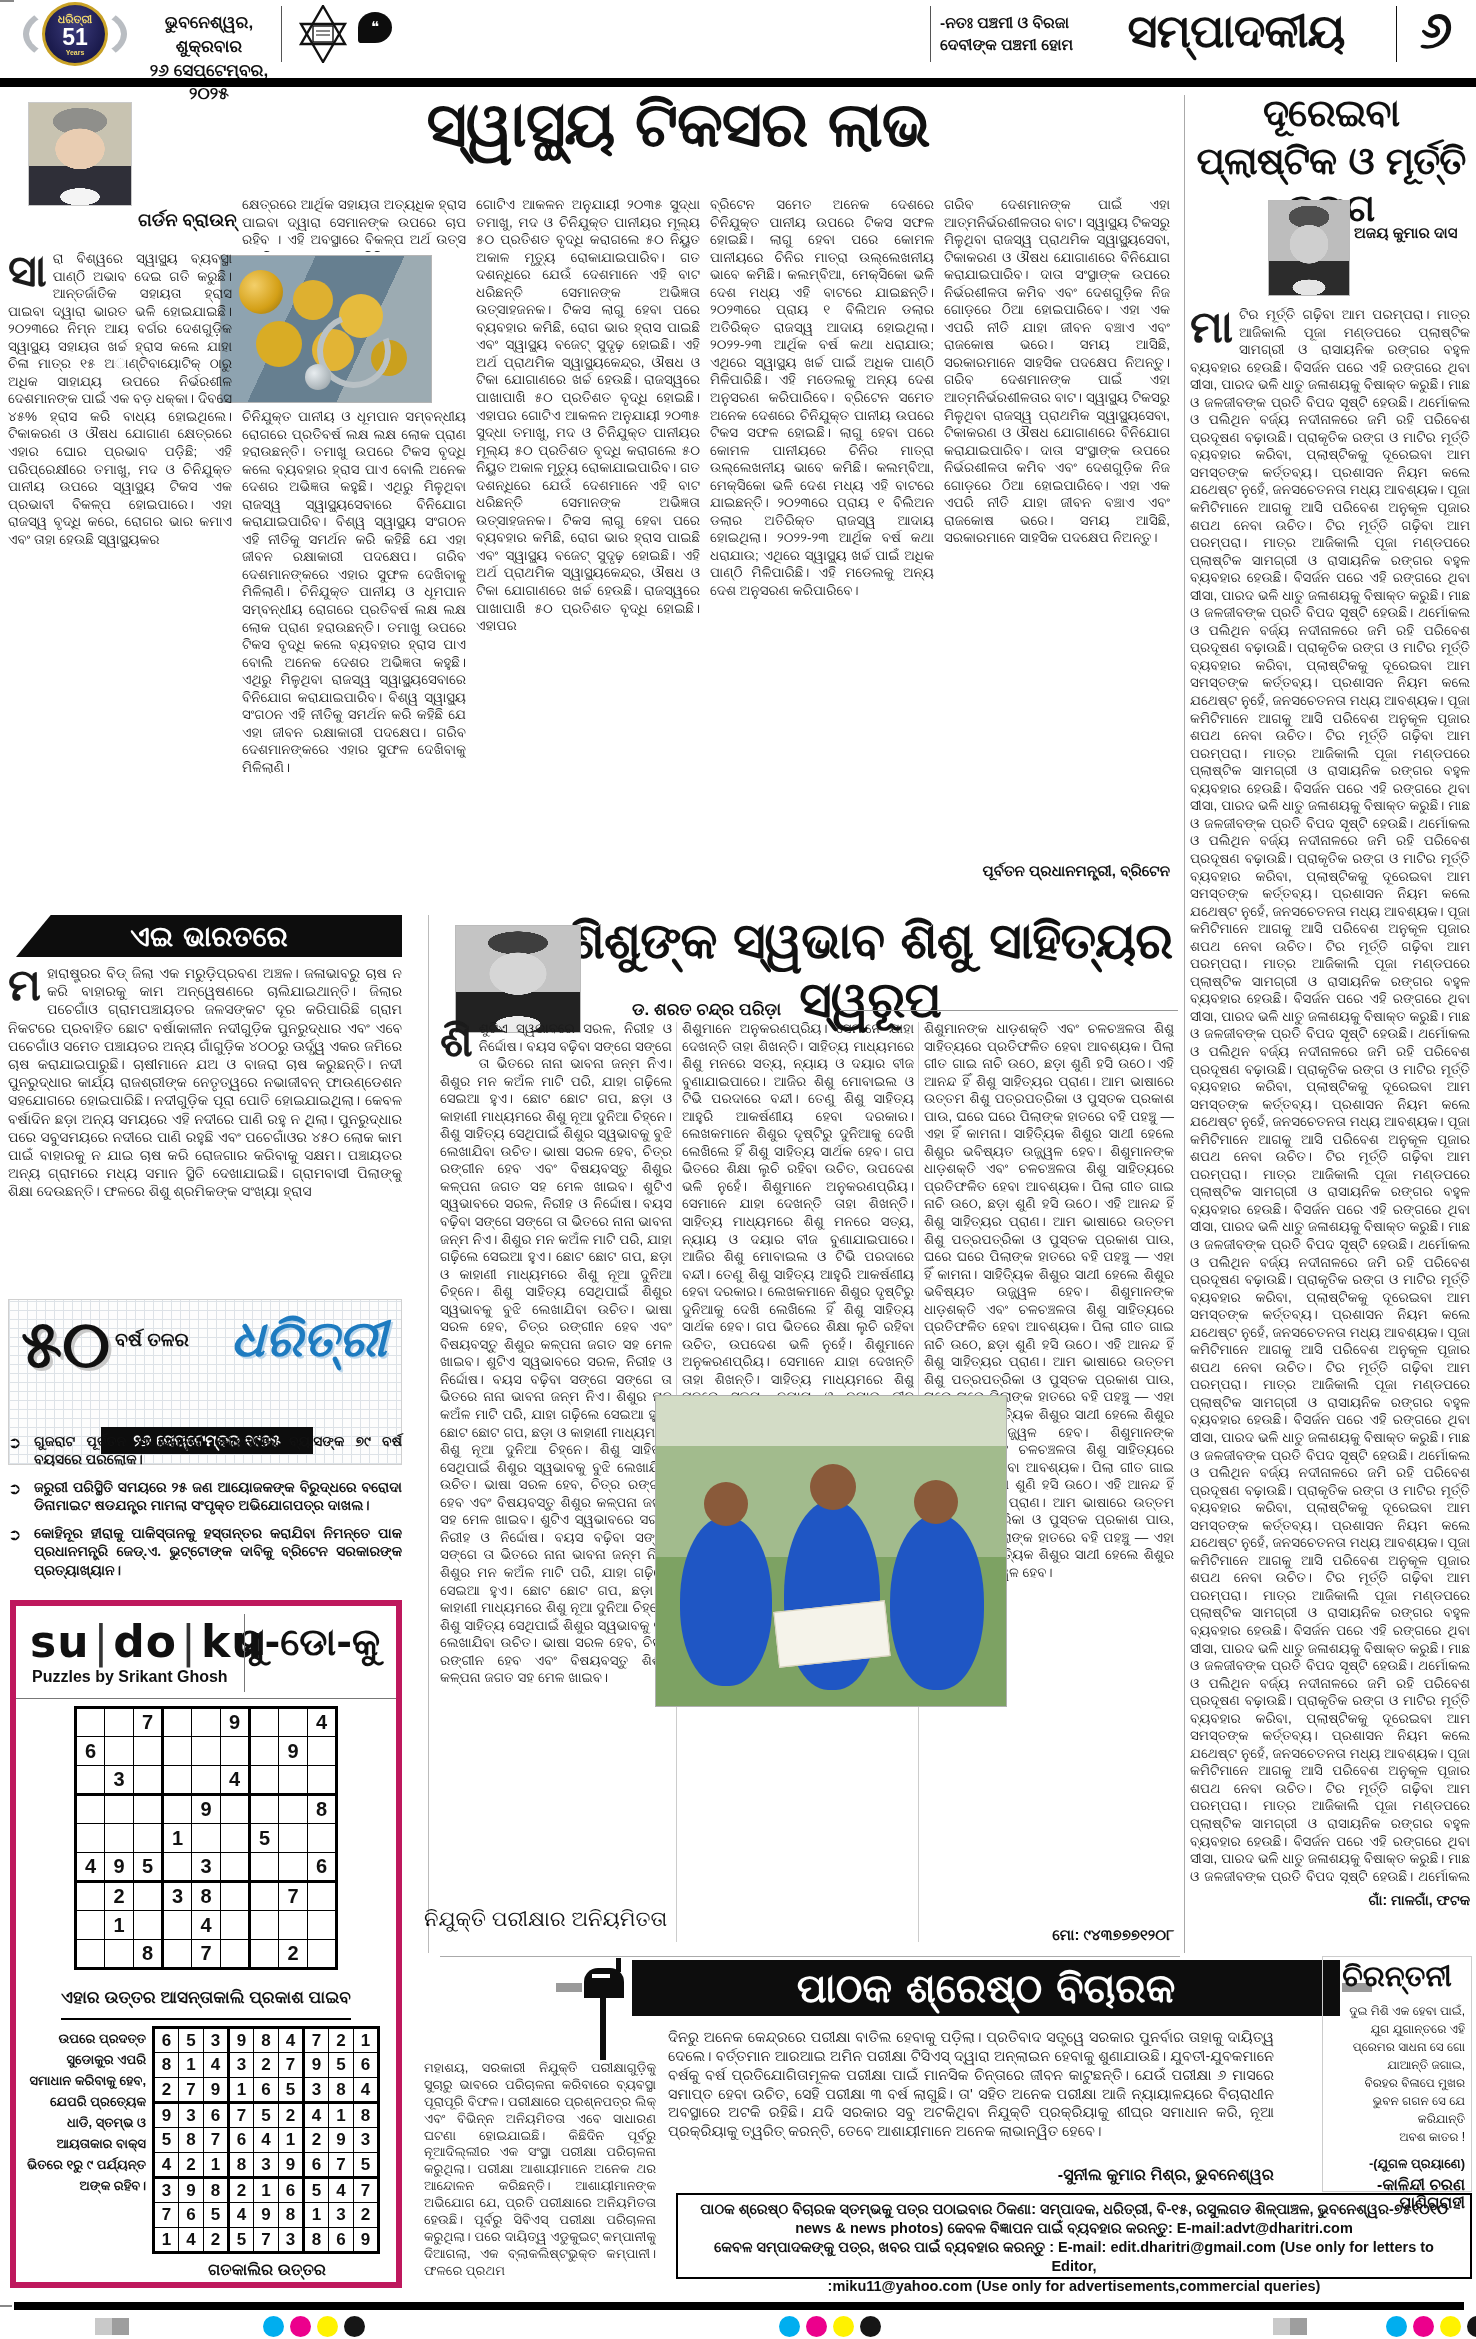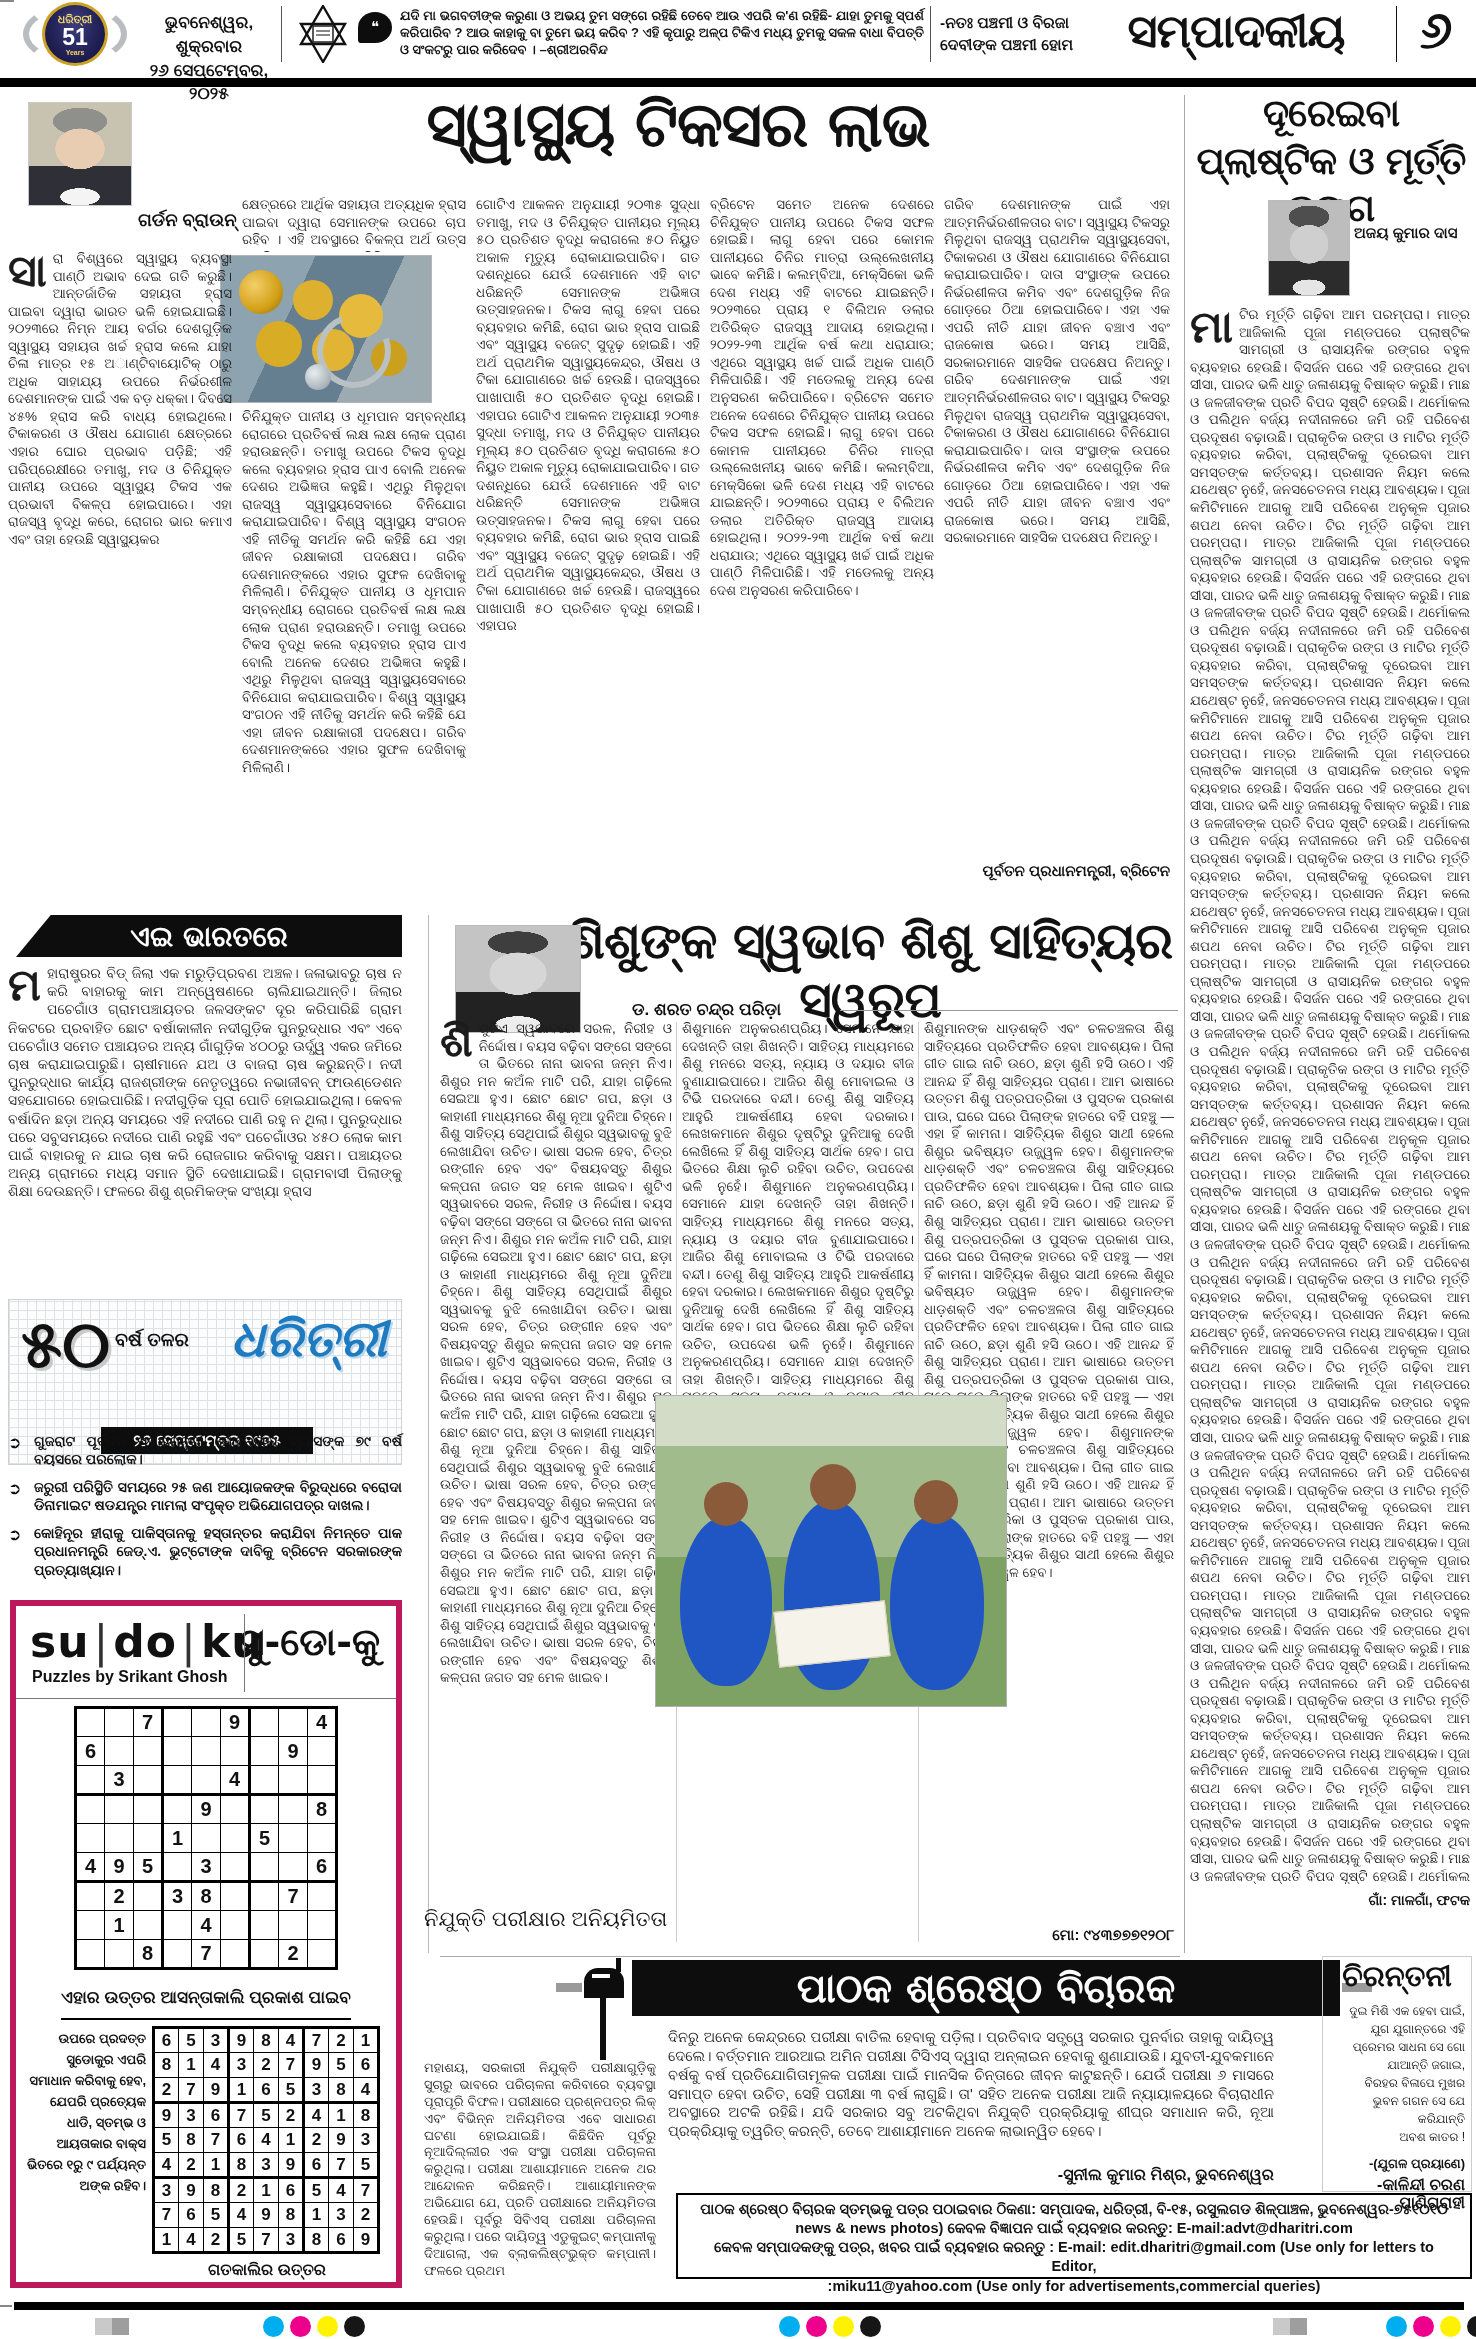--- a/index.html
+++ b/index.html
@@ -198,24 +198,20 @@
   <svg class="abs" style="left:292px; top:5px;" width="62" height="58" viewBox="0 0 62 58">
     <polygon points="31,1 53,39 9,39" fill="none" stroke="#111" stroke-width="2.4"></polygon>
     <polygon points="31,57 9,19 53,19" fill="none" stroke="#111" stroke-width="2.4"></polygon>
     <rect x="21" y="21" width="20" height="16" fill="#fff" stroke="#111" stroke-width="1.4"></rect>
     <line x1="24" y1="26" x2="38" y2="26" stroke="#111" stroke-width="1"></line>
     <line x1="24" y1="30" x2="38" y2="30" stroke="#111" stroke-width="1"></line>
   </svg>
 
   <div class="abs quote-bubble">❝</div>
 
-  <div class="abs mast-quote">
-    <span>ଯଦି ମା ଭଗବତୀଙ୍କ କରୁଣା ଓ ଅଭୟ ତୁମ ସଙ୍ଗେ ରହିଛି ତେବେ ଆଉ ଏପରି କ'ଣ ରହିଛି- ଯାହା ତୁମକୁ ସ୍ପର୍ଶ କରିପାରିବ ? ଆଉ କାହାକୁ ବା ତୁମେ ଭୟ କରିବ ? ଏହି କୃପାରୁ ଅଳ୍ପ ଟିକିଏ ମଧ୍ୟ ତୁମକୁ ସକଳ ବାଧା ବିପତ୍ତି ଓ ସଂକଟରୁ ପାର କରିଦେବ ।</span>
-    <b>–ଶ୍ରୀଅରବିନ୍ଦ</b>
-  </div>
 
   <div class="abs vrule" style="left:930px; top:6px; height:56px;"></div>
 
   <div class="abs festival">
     <div>-ନତଃ ପଞ୍ଚମୀ ଓ ବିରଜା</div>
     <div>ଦେବୀଙ୍କ ପଞ୍ଚମୀ ହୋମ</div>
   </div>
 
   <div class="abs section-title">ସମ୍ପାଦକୀୟ</div>
   <div class="abs vrule" style="left:1396px; top:6px; height:56px; background:#111;"></div>

